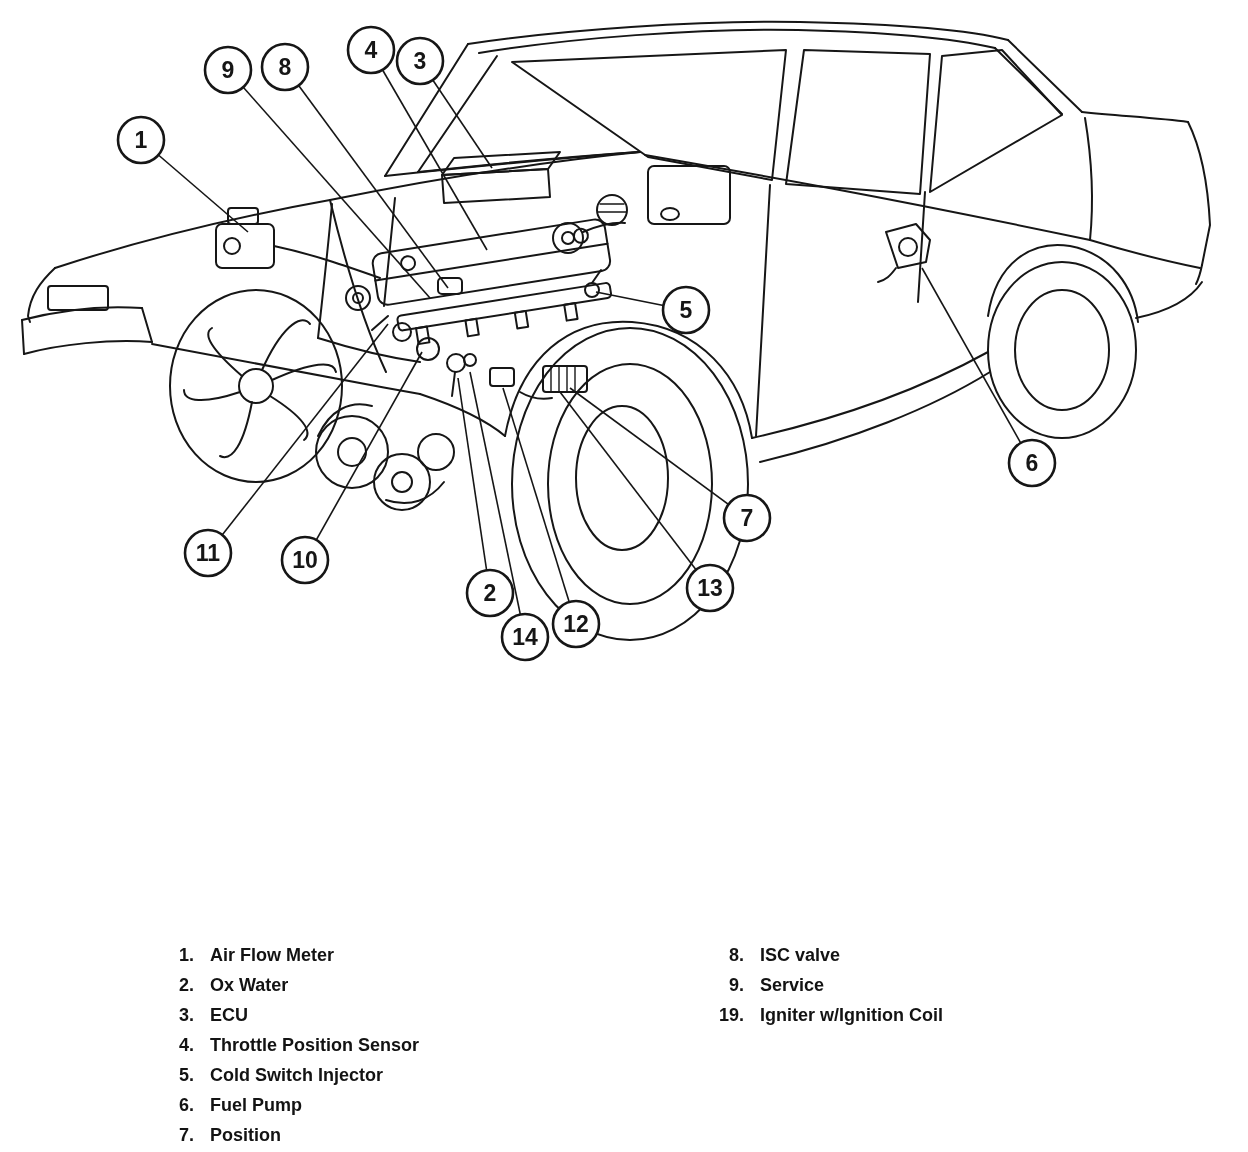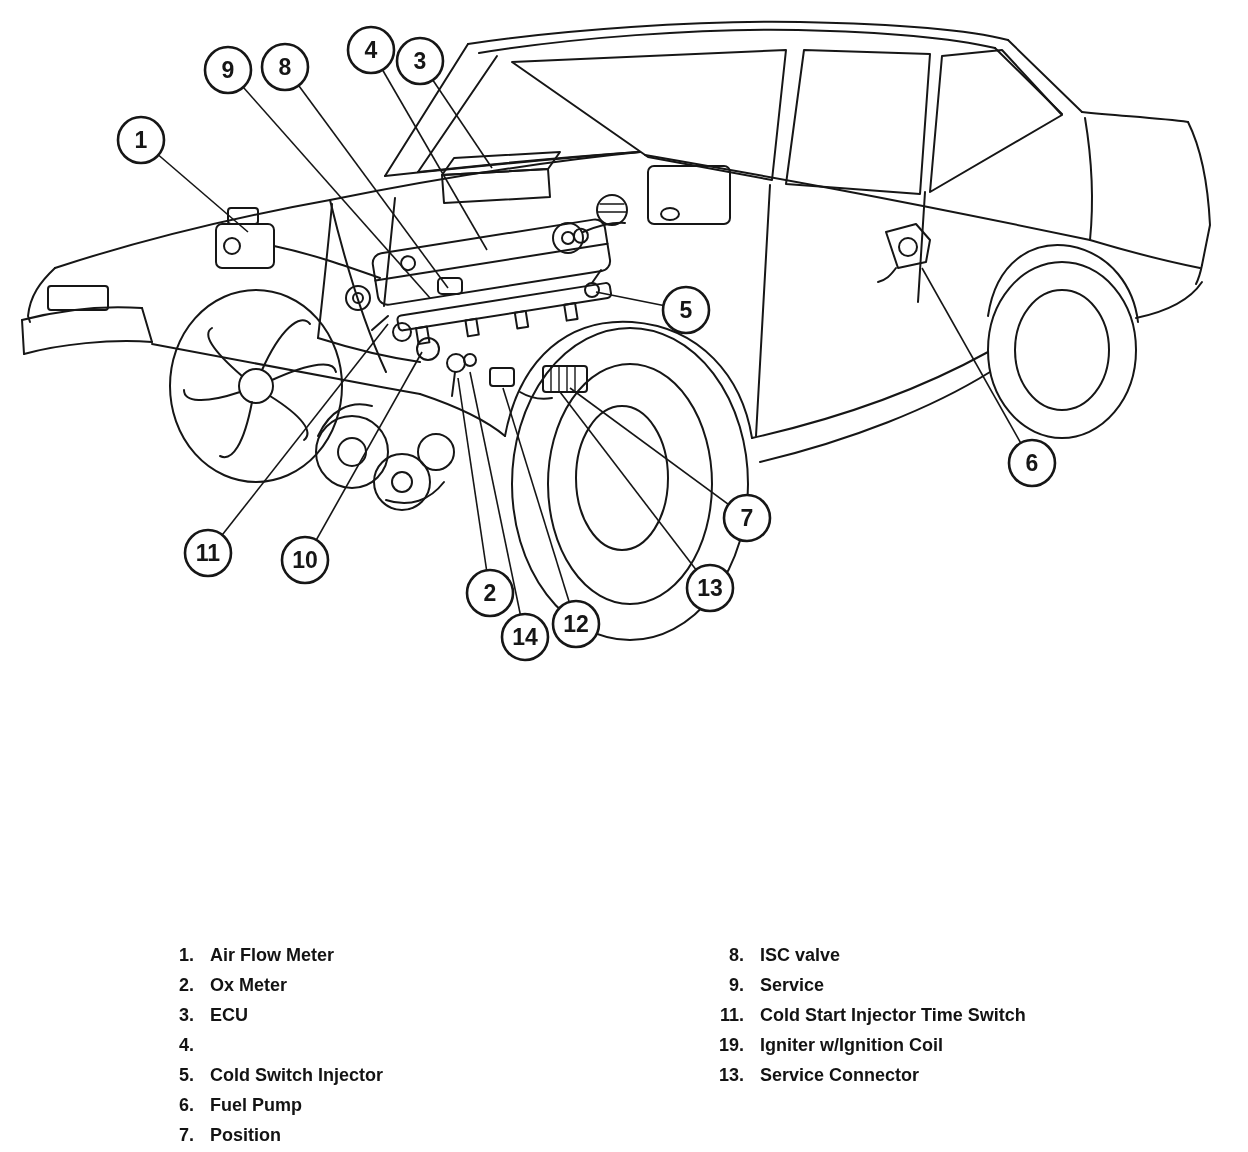--- a/index.html
+++ b/index.html
@@ -261,28 +261,29 @@
 </div>
 
 <div class="legend">
   <div class="legend-col legend-col-left">
     <div class="legend-row">
       <span class="legend-num">1.</span>
       <span class="legend-label">Air Flow Meter</span>
     </div>
     <div class="legend-row">
       <span class="legend-num">2.</span>
-      <span class="legend-label">Ox Meter</span>
+      <span class="legend-label">Ox Water</span>
     </div>
     <div class="legend-row">
       <span class="legend-num">3.</span>
       <span class="legend-label">ECU</span>
     </div>
     <div class="legend-row">
       <span class="legend-num">4.</span>
+      <span class="legend-label">Throttle Position Sensor</span>
     </div>
     <div class="legend-row">
       <span class="legend-num">5.</span>
       <span class="legend-label">Cold Switch Injector</span>
     </div>
     <div class="legend-row">
       <span class="legend-num">6.</span>
       <span class="legend-label">Fuel Pump</span>
     </div>
     <div class="legend-row">
@@ -293,25 +294,17 @@
   <div class="legend-col legend-col-right">
     <div class="legend-row">
       <span class="legend-num">8.</span>
       <span class="legend-label">ISC valve</span>
     </div>
     <div class="legend-row">
       <span class="legend-num">9.</span>
       <span class="legend-label">Service</span>
     </div>
     <div class="legend-row">
-      <span class="legend-num">11.</span>
-      <span class="legend-label">Cold Start Injector Time Switch</span>
-    </div>
-    <div class="legend-row">
       <span class="legend-num">19.</span>
       <span class="legend-label">Igniter w/Ignition Coil</span>
     </div>
-    <div class="legend-row">
-      <span class="legend-num">13.</span>
-      <span class="legend-label">Service Connector</span>
-    </div>
   </div>
 </div>
 
 </body></html>

